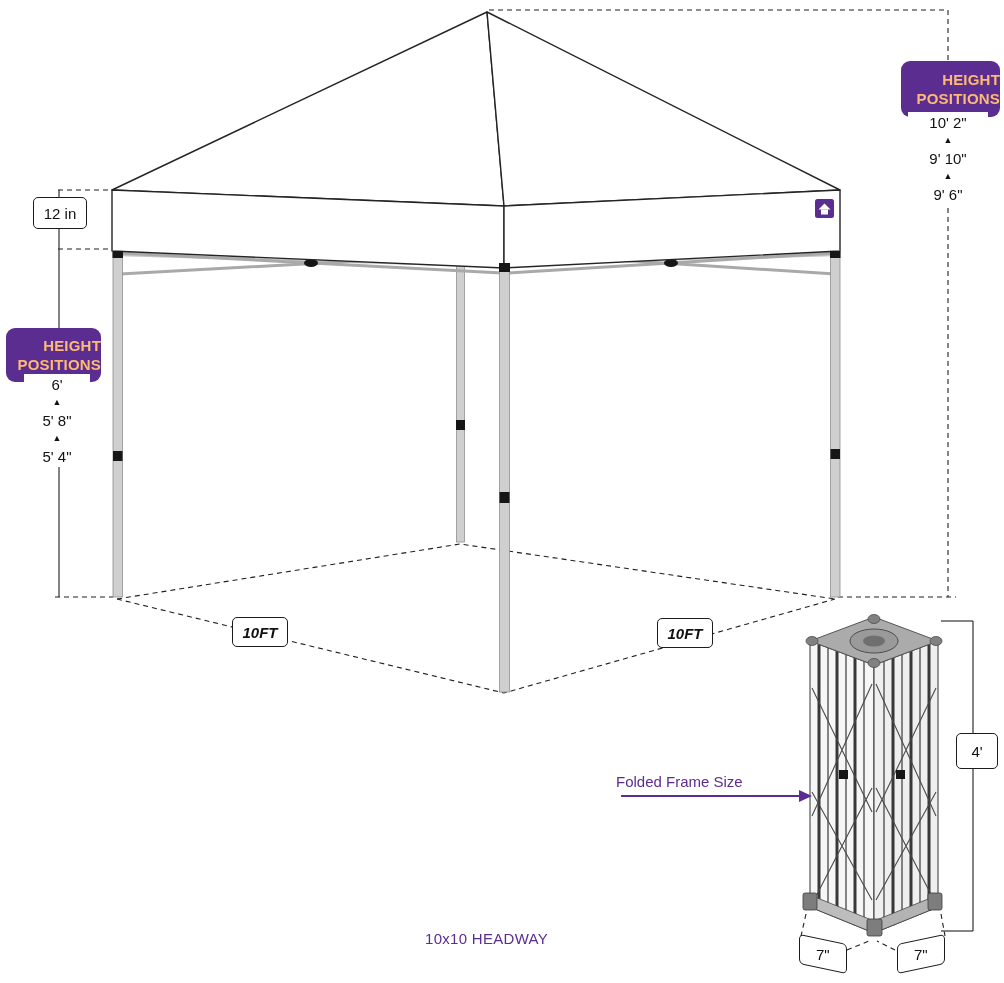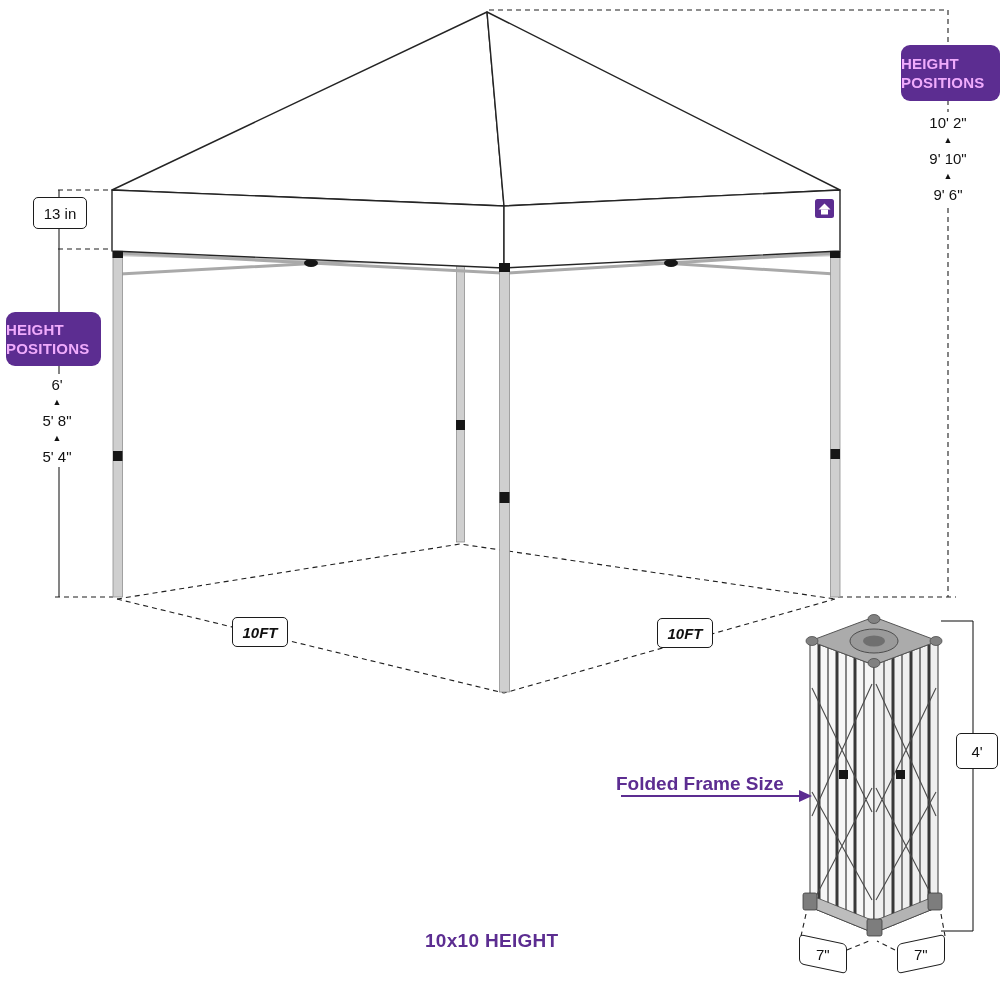--- a/index.html
+++ b/index.html
@@ -10,24 +10,24 @@
   .dash{stroke-dasharray:5 4;}
   .tent{fill:#fff;stroke:#242424;stroke-width:1.4;stroke-linejoin:round;}
   .truss{stroke:#a9a9a9;stroke-width:3;fill:none;stroke-linecap:round;}
   .truss.faint{stroke:#c6c6c6;stroke-width:2.4;}
   .leg{fill:#cfcfcf;stroke:#8f8f8f;stroke-width:.8;}
   .blk{fill:#161616;}
   .purple-fill{fill:var(--purple,#5C2D91);}
   .purple-stroke{stroke:var(--purple,#5C2D91);}
   .dim-box{position:absolute;display:flex;align-items:center;justify-content:center;background:#fff;border:1.5px solid #1c1c1c;border-radius:5px;font-size:15px;color:#111;}
   .dim-box.bold{font-weight:bold;font-style:italic;}
-  .badge{position:absolute;background:var(--purple,#5C2D91);color:#f0abfc;font-weight:bold;font-size:15px;text-align:left;border-radius:9px;display:flex;flex-direction:column;justify-content:center;line-height:1.3;letter-spacing:.2px;}
+  .badge{position:absolute;background:var(--purple,#5C2D91);color:#fdba74;font-weight:bold;font-size:15px;text-align:right;border-radius:9px;display:flex;flex-direction:column;justify-content:center;line-height:1.3;letter-spacing:.2px;margin-top:16px;}
   .pos-col{position:absolute;background:#fff;display:flex;flex-direction:column;align-items:center;gap:5px;font-size:15px;color:#111;padding:2px 0;}
   .arrow-up{font-size:9px;line-height:1;color:#111;}
-  .purple-text{position:absolute;color:var(--purple,#5C2D91);font-weight:bold;font-size:19px;white-space:nowrap;}
+  .purple-text{position:absolute;color:var(--purple,#5C2D91);font-weight:normal;font-size:15px;white-space:nowrap;}
   .skew-l{transform:skewY(12deg);}
   .skew-r{transform:skewY(-12deg);}
   .skew-l>span{display:inline-block;transform:skewY(-12deg);}
   .skew-r>span{display:inline-block;transform:skewY(12deg);}
 </style>
 </head>
 <body>
 
 <div class="stage">
 
@@ -140,21 +140,21 @@
       <path class="dash" d="M941 914 L945 936"></path>
     </g>
 
     <g>
       <path d="M621 796 H799" class="purple-stroke" stroke-width="2" fill="none"></path>
       <polygon points="799,790 812,796 799,802" class="purple-fill"></polygon>
     </g>
   </svg>
 
   <div class="dim-box" style="left:33px;top:197px;width:52px;height:30px">
-    <span>13 in</span>
+    <span>12 in</span>
   </div>
 
   <div class="badge" style="left:6px;top:312px;width:95px;height:54px">
     <div>HEIGHT</div>
     <div>POSITIONS</div>
   </div>
   <div class="pos-col" style="left:24px;top:374px;width:66px">
     <span>6'</span>
     <span class="arrow-up">▲</span>
     <span>5' 8"</span>
@@ -187,15 +187,15 @@
     <span>4'</span>
   </div>
 
   <div class="dim-box skew-l" style="left:799px;top:939px;width:46px;height:28px">
     <span>7"</span>
   </div>
   <div class="dim-box skew-r" style="left:897px;top:939px;width:46px;height:28px">
     <span>7"</span>
   </div>
 
-  <div class="purple-text" style="left:425px;top:930px;letter-spacing:.3px">10x10 HEIGHT</div>
+  <div class="purple-text" style="left:425px;top:930px;letter-spacing:.3px">10x10 HEADWAY</div>
 
 </div>
 
 </body></html>

